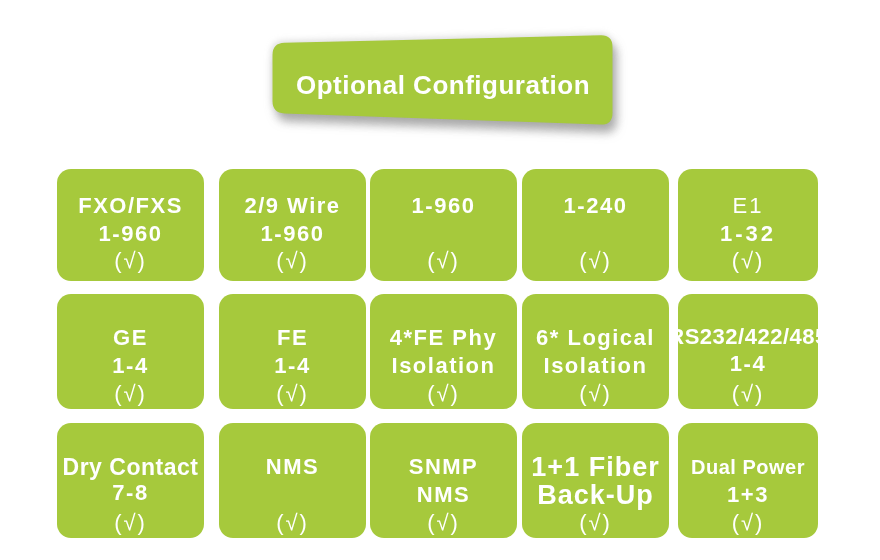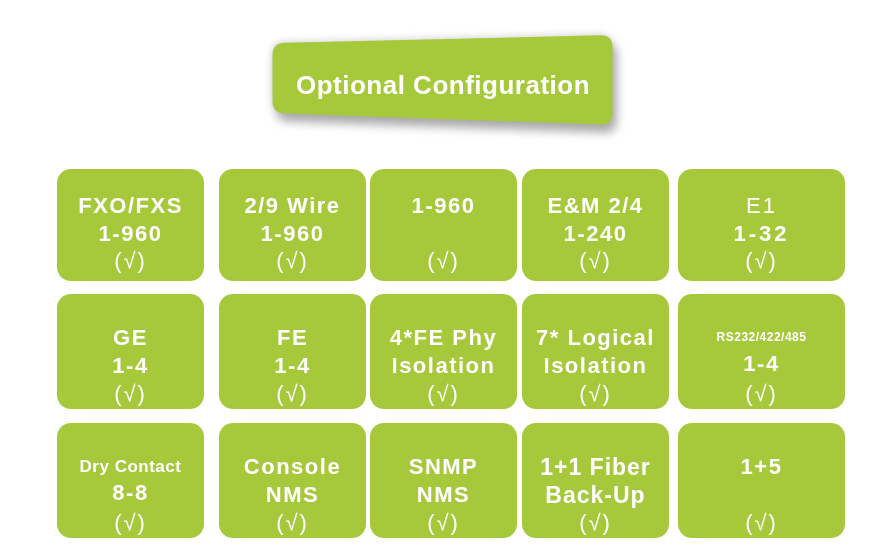--- a/index.html
+++ b/index.html
@@ -34,37 +34,37 @@
     position:absolute;
     width:147px;
     box-sizing:border-box;
     background:var(--green,#a6c93c);
     border-radius:14px;
     color:#ffffff;
     display:flex;flex-direction:column;align-items:center;
     text-align:center;
     font-weight:700;
   }
-  .c1{left:57px}.c2{left:219px}.c3{left:370px}.c4{left:522px}.c5{left:678px;width:167px}
+  .c1{left:57px}.c2{left:219px}.c3{left:370px}.c4{left:522px}.c5{left:678px;width:140px}
   .r1{top:169px;height:112px;padding-top:23px}
   .r2{top:294px;height:115px;padding-top:30px}
   .r3{top:423px;height:115px;padding-top:30px}
   .line{font-size:22px;line-height:28px;letter-spacing:1.5px;white-space:nowrap;}
   .check{
     margin-top:auto;margin-bottom:2px;
     font-weight:400;font-size:22px;line-height:26px;letter-spacing:2px;
   }
   .r1 .check{margin-bottom:7px;}
   
   .cell:nth-child(5)  .l1{font-weight:400;letter-spacing:2px;}
   .cell:nth-child(5)  .l2{letter-spacing:3px;}
-  .cell:nth-child(10) .l1{font-size:12px;letter-spacing:0.5px;line-height:26px;}
-  .cell:nth-child(11) .l1{font-size:17px;letter-spacing:0.5px;}
+  .cell:nth-child(10) .l1{font-size:22px;letter-spacing:0.5px;line-height:26px;}
+  .cell:nth-child(11) .l1{font-size:23px;letter-spacing:0.5px;}
   .cell:nth-child(11) .l2{line-height:24px;}
-  .cell:nth-child(14) .l1,.cell:nth-child(14) .l2{font-size:23px;letter-spacing:1px;}
+  .cell:nth-child(14) .l1,.cell:nth-child(14) .l2{font-size:27px;letter-spacing:1px;}
   .cell:nth-child(15) .l1{font-size:20px;letter-spacing:0.5px;}
 </style>
 </head>
 <body style="--green: #a6c93c;">
 
 <div class="stage">
 
   <div class="plaque-wrap">
     <svg width="356" height="112" viewBox="0 0 356 112">
       <path class="plaque-shape" fill="#a6c93c" d="M 7.5,28 L 7.5,74 Q 7.5,86 19.5,86.4 L 335.5,97.6 Q 347.5,98 347.5,86 L 347.5,20 Q 347.5,8 335.5,8.3 L 19.5,15.7 Q 7.5,16 7.5,28 Z"></path>
@@ -85,21 +85,20 @@
       <div class="line l2">1-960</div>
       <div class="check">(√)</div>
     </div>
 
     <div class="cell r1 c3">
       <div class="line l2">1-960</div>
       <div class="check">(√)</div>
     </div>
 
     <div class="cell r1 c4">
-      <div class="line l1">E&amp;M 2/4</div>
       <div class="line l2">1-240</div>
       <div class="check">(√)</div>
     </div>
 
     <div class="cell r1 c5">
       <div class="line l1">E1</div>
       <div class="line l2">1-32</div>
       <div class="check">(√)</div>
     </div>
 
@@ -115,54 +114,54 @@
       <div class="check">(√)</div>
     </div>
 
     <div class="cell r2 c3">
       <div class="line l1">4*FE Phy</div>
       <div class="line l2">Isolation</div>
       <div class="check">(√)</div>
     </div>
 
     <div class="cell r2 c4">
-      <div class="line l1">7* Logical</div>
+      <div class="line l1">6* Logical</div>
       <div class="line l2">Isolation</div>
       <div class="check">(√)</div>
     </div>
 
     <div class="cell r2 c5">
       <div class="line l1">RS232/422/485</div>
       <div class="line l2">1-4</div>
       <div class="check">(√)</div>
     </div>
 
     <div class="cell r3 c1">
       <div class="line l1">Dry Contact</div>
-      <div class="line l2">8-8</div>
+      <div class="line l2">7-8</div>
       <div class="check">(√)</div>
     </div>
 
     <div class="cell r3 c2">
-      <div class="line l1">Console</div>
       <div class="line l2">NMS</div>
       <div class="check">(√)</div>
     </div>
 
     <div class="cell r3 c3">
       <div class="line l1">SNMP</div>
       <div class="line l2">NMS</div>
       <div class="check">(√)</div>
     </div>
 
     <div class="cell r3 c4">
       <div class="line l1">1+1 Fiber</div>
       <div class="line l2">Back-Up</div>
       <div class="check">(√)</div>
     </div>
 
     <div class="cell r3 c5">
-      <div class="line l2">1+5</div>
+      <div class="line l1">Dual Power</div>
+      <div class="line l2">1+3</div>
       <div class="check">(√)</div>
     </div>
 
   </div>
 </div>
 
 </body></html>

